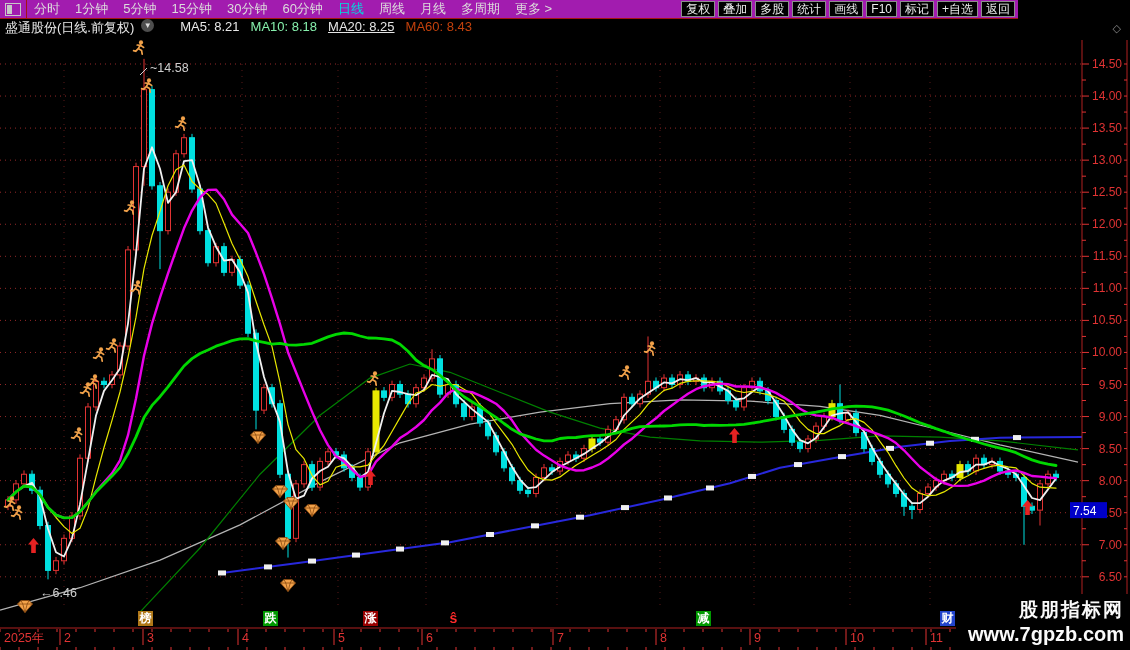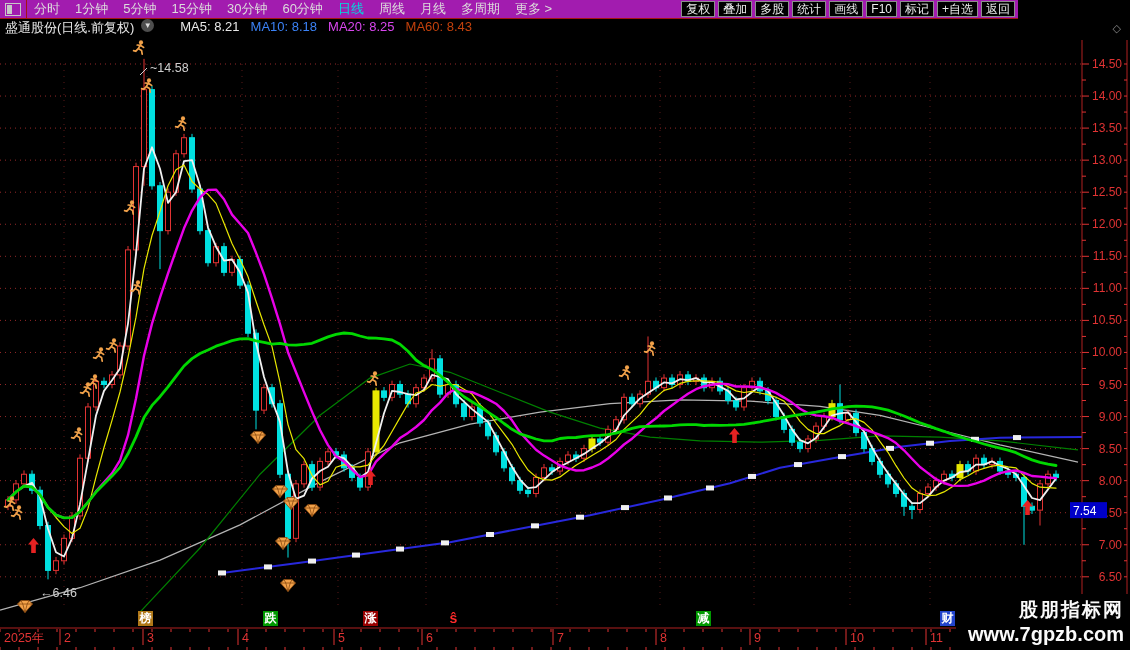--- a/index.html
+++ b/index.html
@@ -59,21 +59,21 @@
       <span class="tbtn">F10</span>
       <span class="tbtn">标记</span>
       <span class="tbtn">+自选</span>
       <span class="tbtn">返回</span>
     </div>
 </div>
 
 <div class="titlebar">
   <span class="stock-title">盛通股份(日线.前复权)</span>
   <span class="dd-icon">▼</span>
-  <span id="ma-labels"><span class="ma-label" style="color: rgb(232, 232, 232); margin-left: 19px;">MA5: 8.21</span><span class="ma-label" style="color: #3b82f6;">MA10: 8.18</span><span class="ma-label" style="color: #d946ef;">MA20: 8.25</span><span class="ma-label" style="color: #c2410c;">MA60: 8.43</span></span>
+  <span id="ma-labels"><span class="ma-label" style="color: rgb(232, 232, 232); margin-left: 19px;">MA5: 8.21</span><span class="ma-label" style="color: #86efac;">MA10: 8.18</span><span class="ma-label" style="color: #e5e5e5; text-decoration: underline;">MA20: 8.25</span><span class="ma-label" style="color: #c2410c;">MA60: 8.43</span></span>
 </div>
 <div class="corner-icon">◇</div>
 
 <svg id="chart" width="1130" height="650">
     <g>
       <line x1="0" y1="64" x2="1082" y2="64" stroke="#b03030" stroke-width="1" stroke-dasharray="1 4" opacity="0.85"></line>
       <line x1="0" y1="96.05" x2="1082" y2="96.05" stroke="#b03030" stroke-width="1" stroke-dasharray="1 4" opacity="0.85"></line>
       <line x1="0" y1="128.1" x2="1082" y2="128.1" stroke="#b03030" stroke-width="1" stroke-dasharray="1 4" opacity="0.85"></line>
       <line x1="0" y1="160.14999999999998" x2="1082" y2="160.14999999999998" stroke="#b03030" stroke-width="1" stroke-dasharray="1 4" opacity="0.85"></line>
       <line x1="0" y1="192.2" x2="1082" y2="192.2" stroke="#b03030" stroke-width="1" stroke-dasharray="1 4" opacity="0.85"></line>

